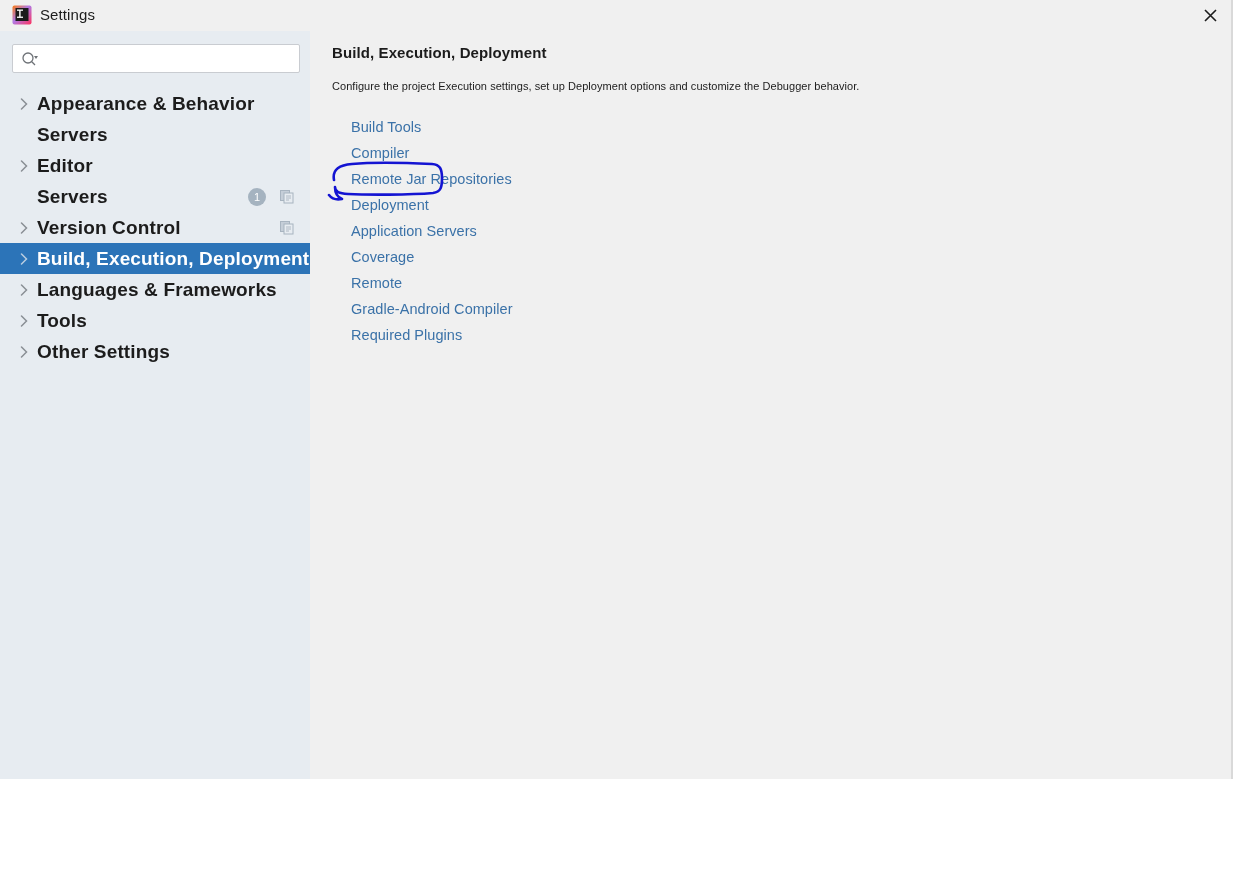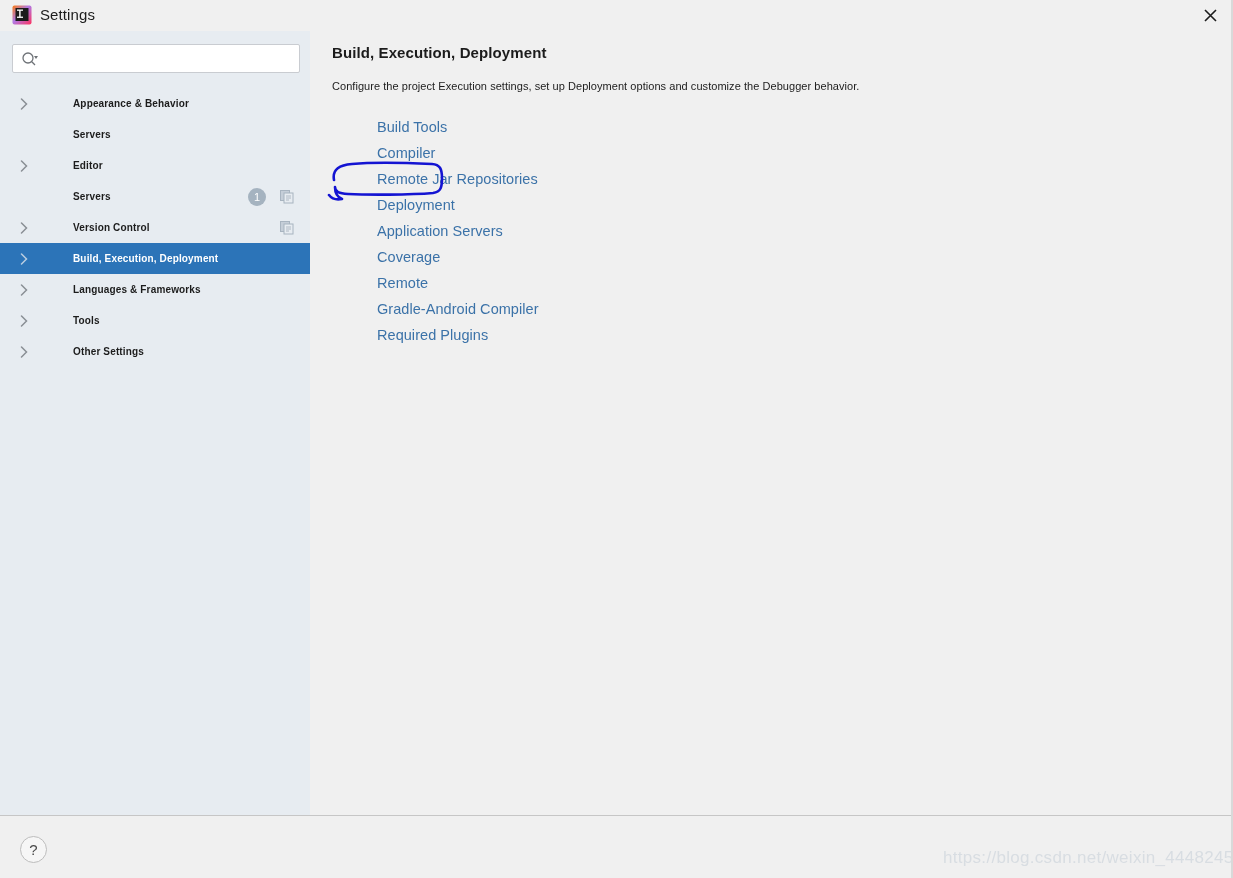--- a/index.html
+++ b/index.html
@@ -7,21 +7,21 @@
     padding: 0;
     background: #ffffff;
   }
   body {
     font-family: "Liberation Sans", sans-serif;
     -webkit-font-smoothing: antialiased;
   }
   #app {
     position: relative;
     width: 1233px;
-    height: 878px;
+    height: 779px;
     background: #1d4ed8;
     overflow: hidden;
     box-sizing: border-box;
     text-decoration: underline;
   }
 
   
   .titlebar {
     position: absolute;
     left: 0; top: 0;
@@ -117,26 +117,25 @@
     left: 18px;
     width: 12px; height: 12px;
     display: flex;
     align-items: center;
     justify-content: center;
   }
   .chev svg { display: block; }
   .tree-label {
     position: absolute;
     left: 37px;
-    font-size: 10px;
+    font-size: 19px;
     font-weight: bold;
     color: #1c1c1c;
     white-space: nowrap;
     letter-spacing: 0.15px;
-    margin-left: 36px;
   }
   .tree-item.selected .tree-label { color: #ffffff; }
   .badge-count {
     position: absolute;
     right: 44px;
     width: 18px; height: 18px;
     border-radius: 50%;
     background: #a5b3c0;
     color: #ffffff;
     font-size: 11px;
@@ -185,21 +184,20 @@
     height: 26px;
     display: flex;
     align-items: center;
   }
   .link-row a {
     font-size: 14.5px;
     color: #3b72a8;
     text-decoration: none;
     cursor: pointer;
     letter-spacing: 0.05px;
-    margin-left: 26px;
   }
 
   
   .annotation {
     position: absolute;
     left: 326px; top: 161px;
     width: 130px;
     height: 48px;
     pointer-events: none;
   }

